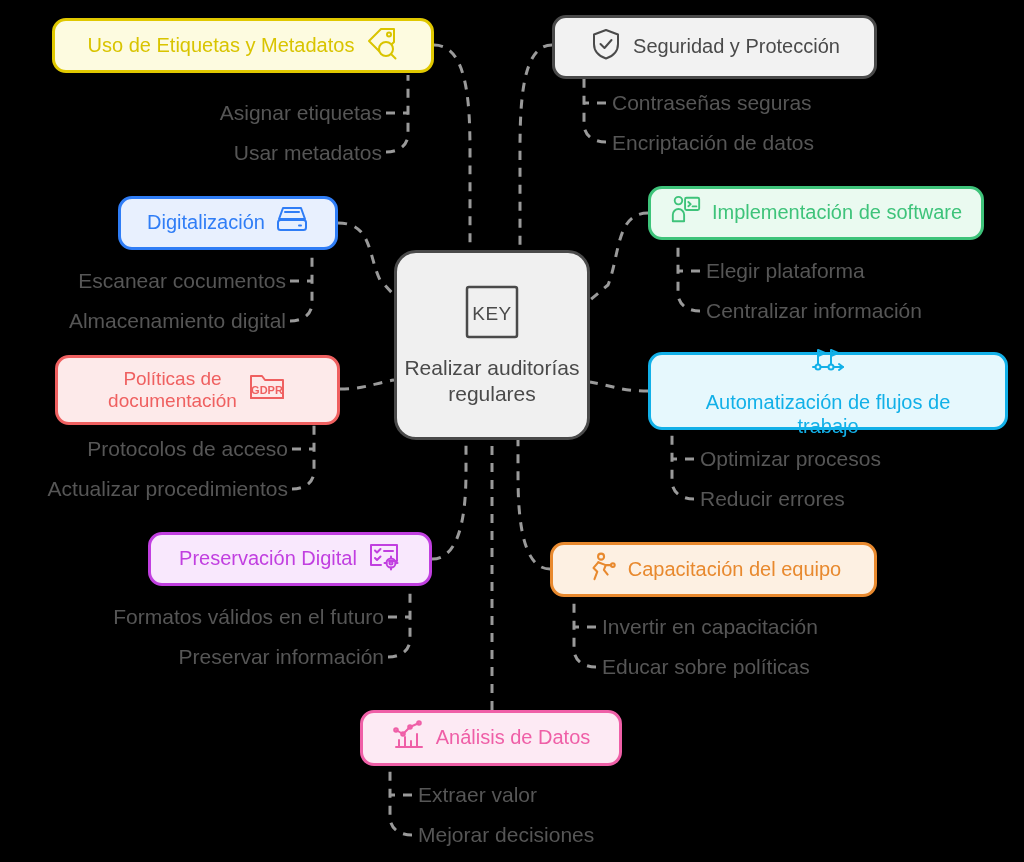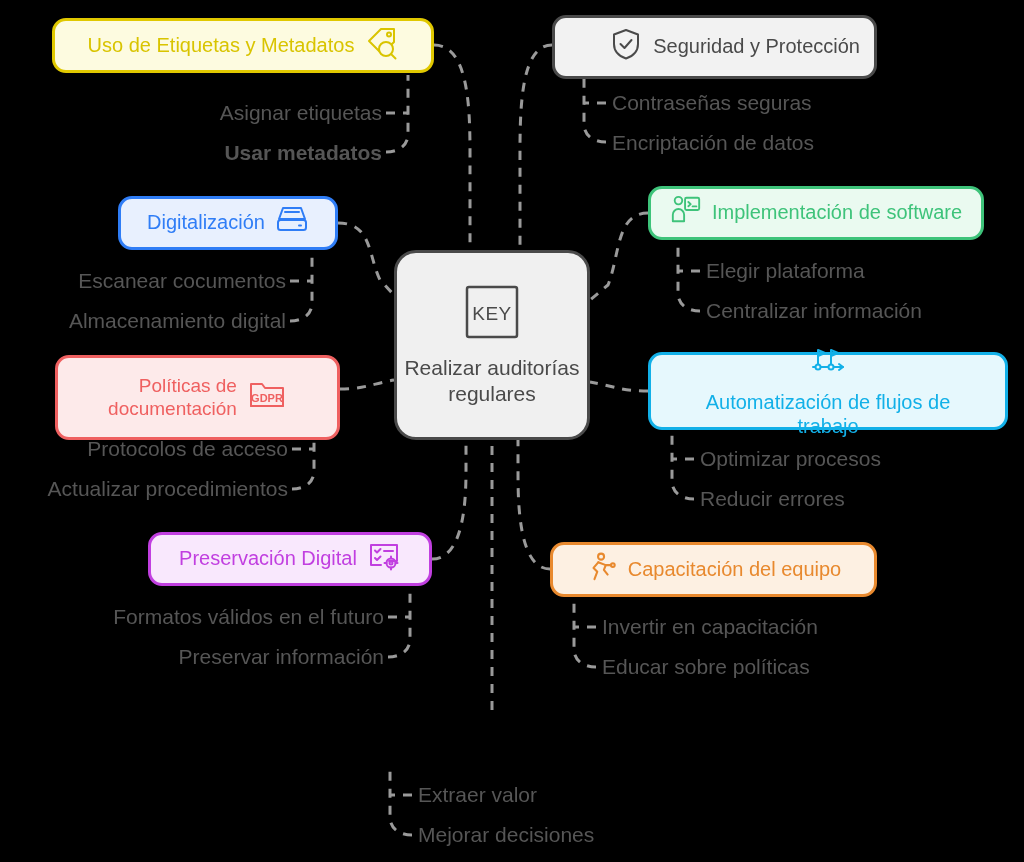--- a/index.html
+++ b/index.html
@@ -137,23 +137,23 @@
     <span class="ico">
       <svg width="34" height="34" viewBox="0 0 34 34" fill="none" stroke="#d9c400" stroke-width="2" stroke-linecap="round" stroke-linejoin="round">
         <path d="M17 3 L30 3 L30 16 L18 28 L5 15 Z"></path>
         <circle cx="25" cy="8.5" r="2"></circle>
         <circle cx="22" cy="23" r="7" fill="#fdfbe0"></circle>
         <line x1="27" y1="28" x2="31.5" y2="32.5"></line>
       </svg>
     </span>
   </div>
   <div class="sub left" style="left:0px; top:101px; width:382px;">Asignar etiquetas</div>
-  <div class="sub left" style="left:0px; top:141px; width:382px;font-weight:bold;">Usar metadatos</div>
-
-  <div class="node icon-left" style="left:552px; top:15px; width:325px; height:64px; border-color:#4a4a4a; background:#f2f2f2; color:#4a4a4a;justify-content:flex-end;">
+  <div class="sub left" style="left:0px; top:141px; width:382px;">Usar metadatos</div>
+
+  <div class="node icon-left" style="left:552px; top:15px; width:325px; height:64px; border-color:#4a4a4a; background:#f2f2f2; color:#4a4a4a;">
     <span class="ico">
       <svg width="34" height="34" viewBox="0 0 34 34" fill="none" stroke="#4a4a4a" stroke-width="2" stroke-linecap="round" stroke-linejoin="round">
         <path d="M17 3 L29 7.5 V17 c0 8-6 12.5-12 14.5C11 29.5 5 25 5 17 V7.5 Z"></path>
         <path d="M11.5 17 L15.5 21 L22.5 13"></path>
       </svg>
     </span>
     <span class="label">Seguridad y Protección</span>
   </div>
   <div class="sub right" style="left:612px; top:91px;">Contraseñas seguras</div>
   <div class="sub right" style="left:612px; top:131px;">Encriptación de datos</div>
@@ -180,21 +180,21 @@
         <rect x="16" y="4" width="15" height="13" rx="1.5"></rect>
         <path d="M19.5 8.5 L22 10.8 L19.5 13"></path>
         <line x1="24" y1="13.2" x2="28" y2="13.2"></line>
       </svg>
     </span>
     <span class="label">Implementación de software</span>
   </div>
   <div class="sub right" style="left:706px; top:259px;">Elegir plataforma</div>
   <div class="sub right" style="left:706px; top:299px;">Centralizar información</div>
 
-  <div class="node icon-right" style="left:55px; top:355px; width:285px; height:85px; border-color:#ef6060; background:#fdeaea; color:#ef6060; font-size:19px;text-align:right;">
+  <div class="node icon-right" style="left:55px; top:355px; width:285px; height:70px; border-color:#ef6060; background:#fdeaea; color:#ef6060; font-size:19px;">
     <span class="label">Políticas de
 documentación</span>
     <span class="ico">
       <svg width="40" height="34" viewBox="0 0 40 34" fill="none" stroke="#ef6060" stroke-width="2" stroke-linecap="round" stroke-linejoin="round">
         <path d="M4 28 V6 h11 l3 4 h18 v18"></path>
         <line x1="4" y1="28" x2="36" y2="28"></line>
         <text x="20" y="24" text-anchor="middle" font-family="'Liberation Sans',sans-serif" font-size="11" font-weight="bold" fill="#ef6060" stroke="none">GDPR</text>
       </svg>
     </span>
   </div>
@@ -243,16 +243,33 @@
         <path d="M13 12 L8 18 L12 22 L9 30"></path>
         <path d="M21 15 L27 15"></path>
         <circle cx="28.5" cy="15" r="2" fill="none"></circle>
       </svg>
     </span>
     <span class="label">Capacitación del equipo</span>
   </div>
   <div class="sub right" style="left:602px; top:615px;">Invertir en capacitación</div>
   <div class="sub right" style="left:602px; top:655px;">Educar sobre políticas</div>
 
+  <div class="node icon-left" style="left:360px; top:710px; width:262px; height:56px; border-color:#ef5fa7; background:#fdeaf4; color:#ef5fa7;">
+    <span class="ico">
+      <svg width="34" height="34" viewBox="0 0 34 34" fill="none" stroke="#ef5fa7" stroke-width="2" stroke-linecap="round" stroke-linejoin="round">
+        <path d="M4 12 L11 16 L18 9 L27 5"></path>
+        <circle cx="4" cy="12" r="1.8"></circle>
+        <circle cx="11" cy="16" r="1.8"></circle>
+        <circle cx="18" cy="9" r="1.8"></circle>
+        <circle cx="27" cy="5" r="1.8"></circle>
+        <line x1="4" y1="29" x2="30" y2="29"></line>
+        <line x1="7" y1="29" x2="7" y2="22"></line>
+        <line x1="13" y1="29" x2="13" y2="19"></line>
+        <line x1="19" y1="29" x2="19" y2="23"></line>
+        <line x1="25" y1="29" x2="25" y2="16"></line>
+      </svg>
+    </span>
+    <span class="label">Análisis de Datos</span>
+  </div>
   <div class="sub right" style="left:418px; top:783px;">Extraer valor</div>
   <div class="sub right" style="left:418px; top:823px;">Mejorar decisiones</div>
 
 </div>
 
 </body></html>

